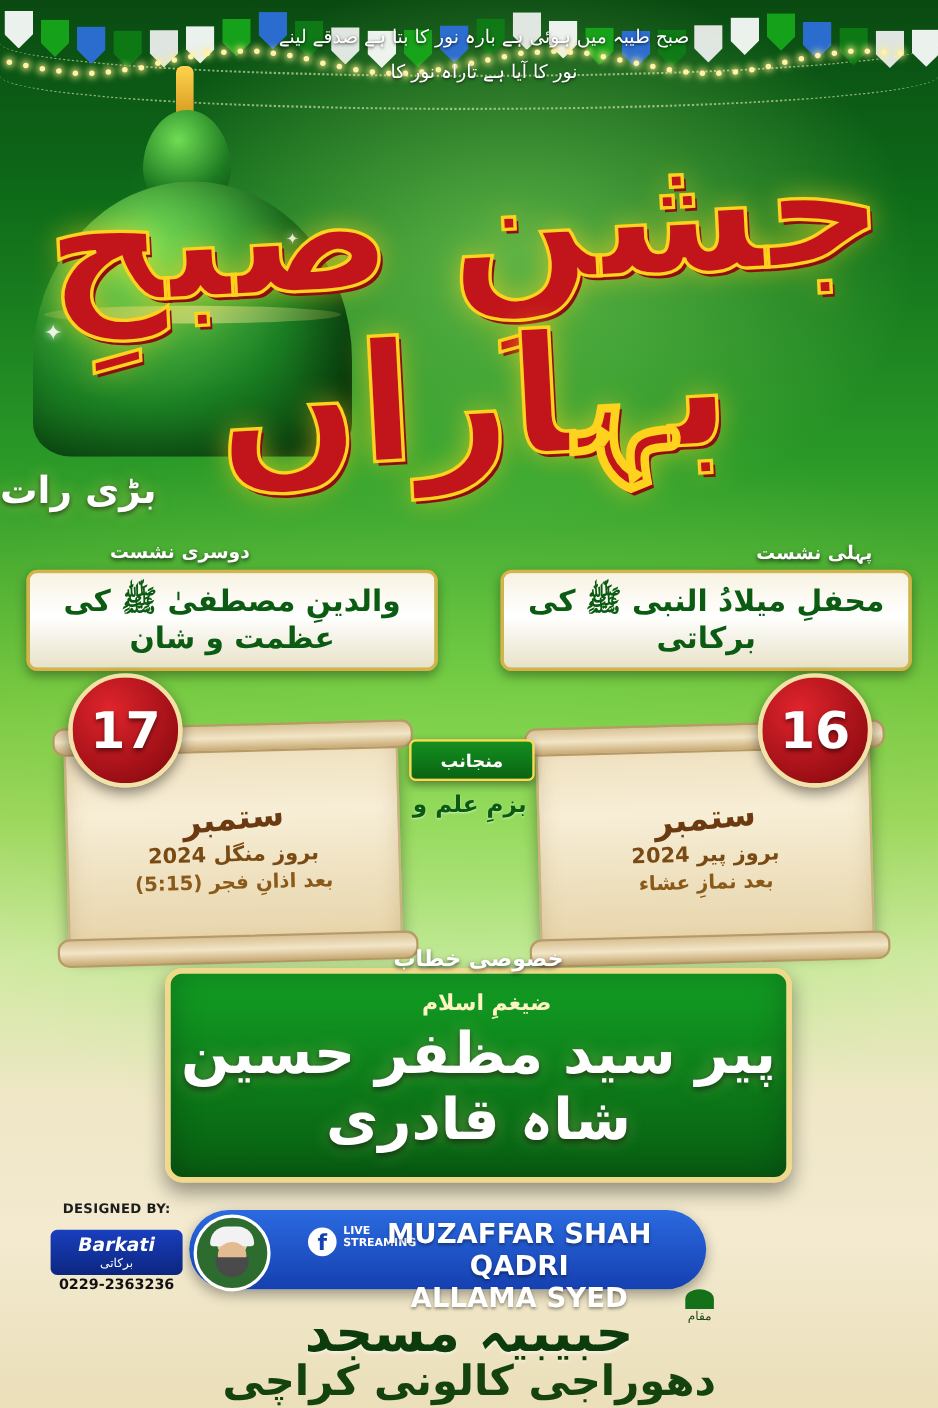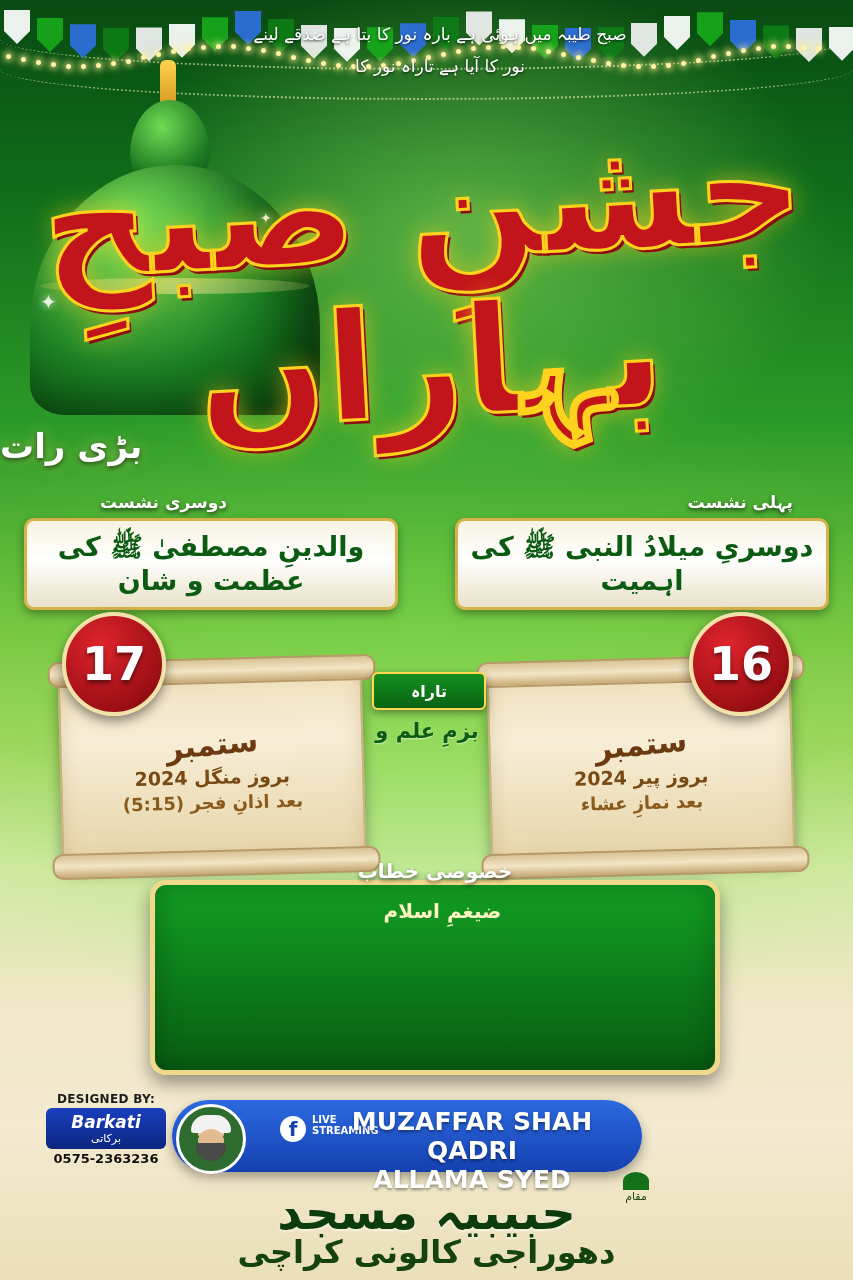--- a/index.html
+++ b/index.html
@@ -189,21 +189,21 @@
     text-shadow:0 3px 6px rgba(0,0,0,.55), 0 0 16px rgba(255,235,150,.35);
   }
 
   
   .designer{
     position:absolute;left:46px;top:1092px;width:120px;height:78px;
     text-align:center;color:#1d1d1d;
   }
   .designer .dlabel{font-size:12px;font-weight:bold;letter-spacing:.3px;}
   .designer .dbox{
-    margin-top:2px;background:linear-gradient(to bottom,#1a3fbe,#0c2680);
+    margin-top:12px;background:linear-gradient(to bottom,#1a3fbe,#0c2680);
     border-radius:6px;padding:4px 16px;color:#fff;
   }
   .designer .dname{font-size:17px;font-style:italic;font-weight:bold;}
   .designer .durdu{font-size:11px;}
   .designer .dphone{font-size:13px;font-weight:bold;color:#111;margin-top:2px;}
 
   
   .livebar{
     position:absolute;left:172px;top:1100px;width:470px;height:72px;
     background:linear-gradient(to bottom,#2b6ae0,#1540b0);
@@ -236,21 +236,21 @@
   
   .footer{
     position:absolute;left:0;top:1186px;width:853px;height:94px;
     text-align:center;direction:rtl;
   }
   .masjid-name{
     color:#0c3c0c;font-size:48px;font-weight:bold;line-height:1.1;
     text-shadow:0 2px 3px rgba(255,255,255,.55);
   }
   .masjid-addr{
-    color:#14430f;font-size:32px;font-weight:bold;margin-top:-6px;
+    color:#14430f;font-size:38px;font-weight:bold;margin-top:-6px;
   }
   .footer-badge{
     position:absolute;right:190px;top:-14px;width:54px;height:32px;
     color:#1a4a12;font-size:11px;direction:rtl;text-align:center;
   }
   .footer-badge .dome-mini{
     width:26px;height:18px;margin:0 auto;
     background:#15701a;border-radius:50% 50% 0 0;
   }
 </style>
@@ -359,21 +359,21 @@
 
   <div class="title-wrap">
     <div class="title">جشنِ صبحِ بہاراں</div>
   </div>
 
   <div class="subtitle">بڑی رات</div>
 
   <div class="sessions">
     <div class="session-tag tag-right">پہلی نشست</div>
     <div class="session session-right">
-      <div class="txt">دوسریِ میلادُ النبی ﷺ کی اہمیت</div>
+      <div class="txt">محفلِ میلادُ النبی ﷺ کی برکاتی</div>
     </div>
     <div class="session-tag tag-left">دوسری نشست</div>
     <div class="session session-left">
       <div class="txt">والدینِ مصطفیٰ ﷺ کی عظمت و شان</div>
     </div>
   </div>
 
   <div class="scrolls">
     <div class="scroll scroll-right">
       <div class="date-text">
@@ -386,38 +386,39 @@
 
     <div class="scroll scroll-left">
       <div class="date-text">
         <div class="d-line1">ستمبر</div>
         <div class="d-line2">بروز منگل 2024</div>
         <div class="d-line3">بعد اذانِ فجر (5:15)</div>
       </div>
     </div>
     <div class="daybadge badge-left">17</div>
 
-    <div class="center-tag">تاراہ</div>
+    <div class="center-tag">منجانب</div>
     <div class="center-lines">
       <div>بزمِ علم و</div>
     </div>
   </div>
 
   <div class="speaker-panel">
     <div class="sp-tag">خصوصی خطاب</div>
     <div class="sp-sub">ضیغمِ اسلام</div>
+    <div class="sp-name">پیر سید مظفر حسین شاہ قادری</div>
   </div>
 
   <div class="designer">
     <div class="dlabel">DESIGNED BY:</div>
     <div class="dbox">
       <div class="dname">Barkati</div>
       <div class="durdu">برکاتی</div>
     </div>
-    <div class="dphone">0575-2363236</div>
+    <div class="dphone">0229-2363236</div>
   </div>
 
   <div class="livebar">
     <div class="photo">
       <div class="turban"></div>
       <div class="face"></div>
       <div class="beard"></div>
     </div>
     <div class="live-fb">f</div>
     <div class="live-label">

